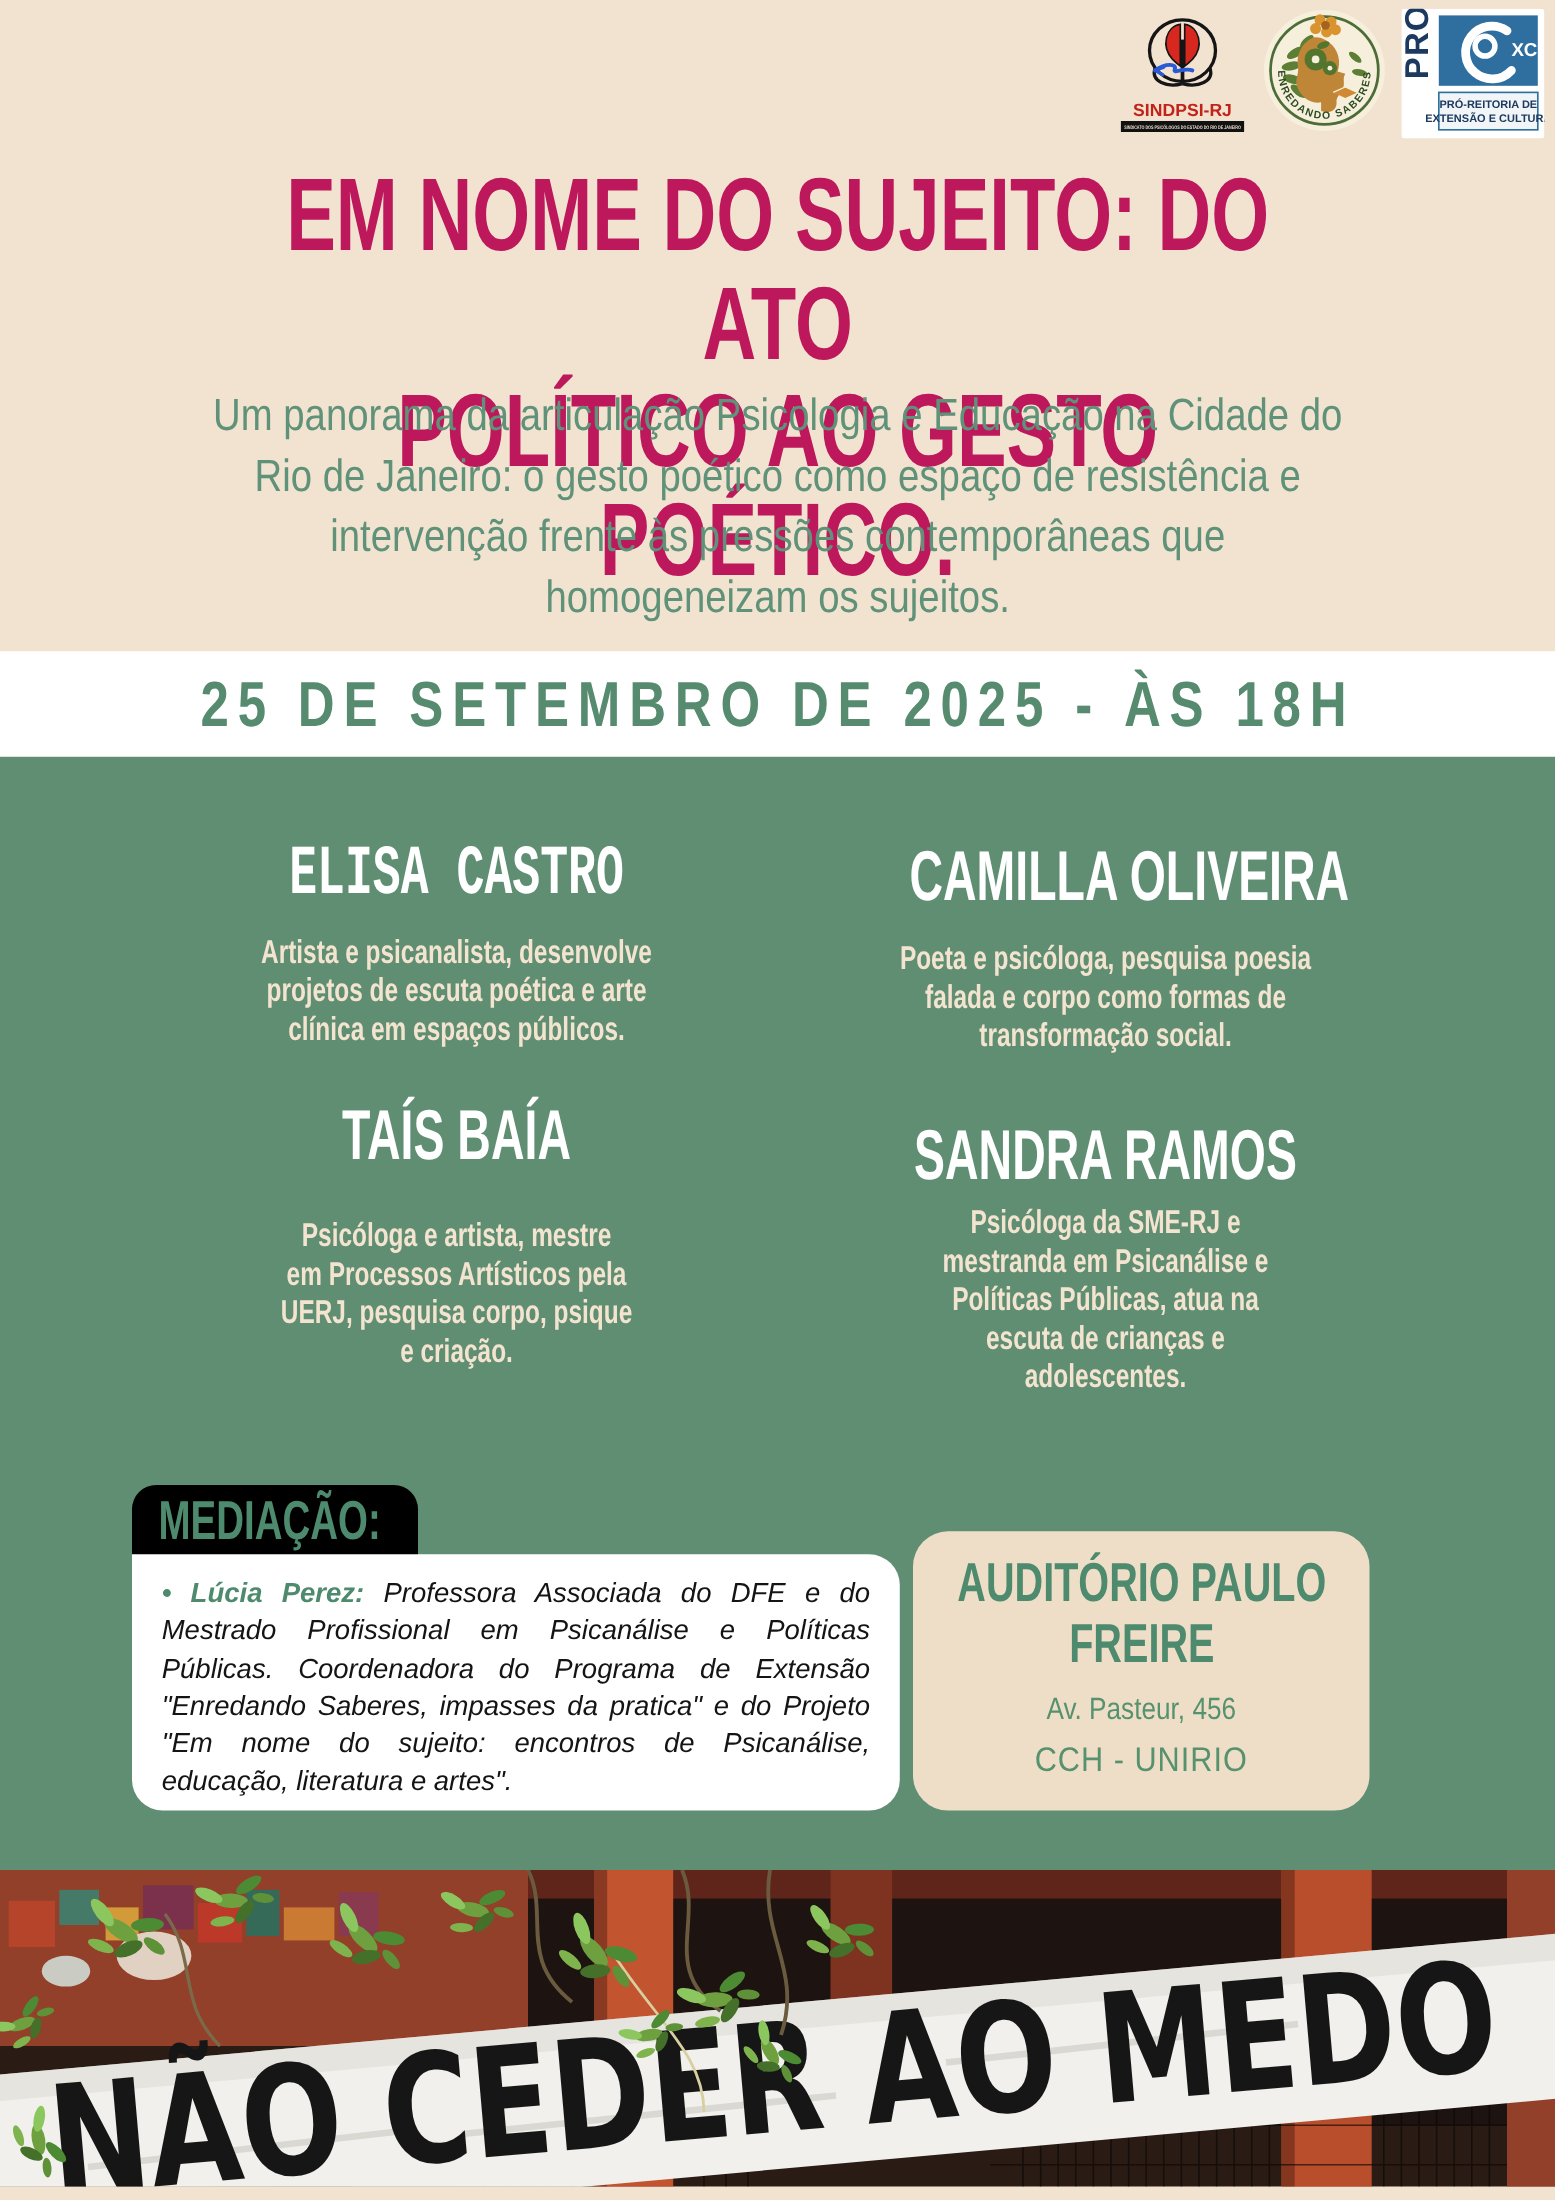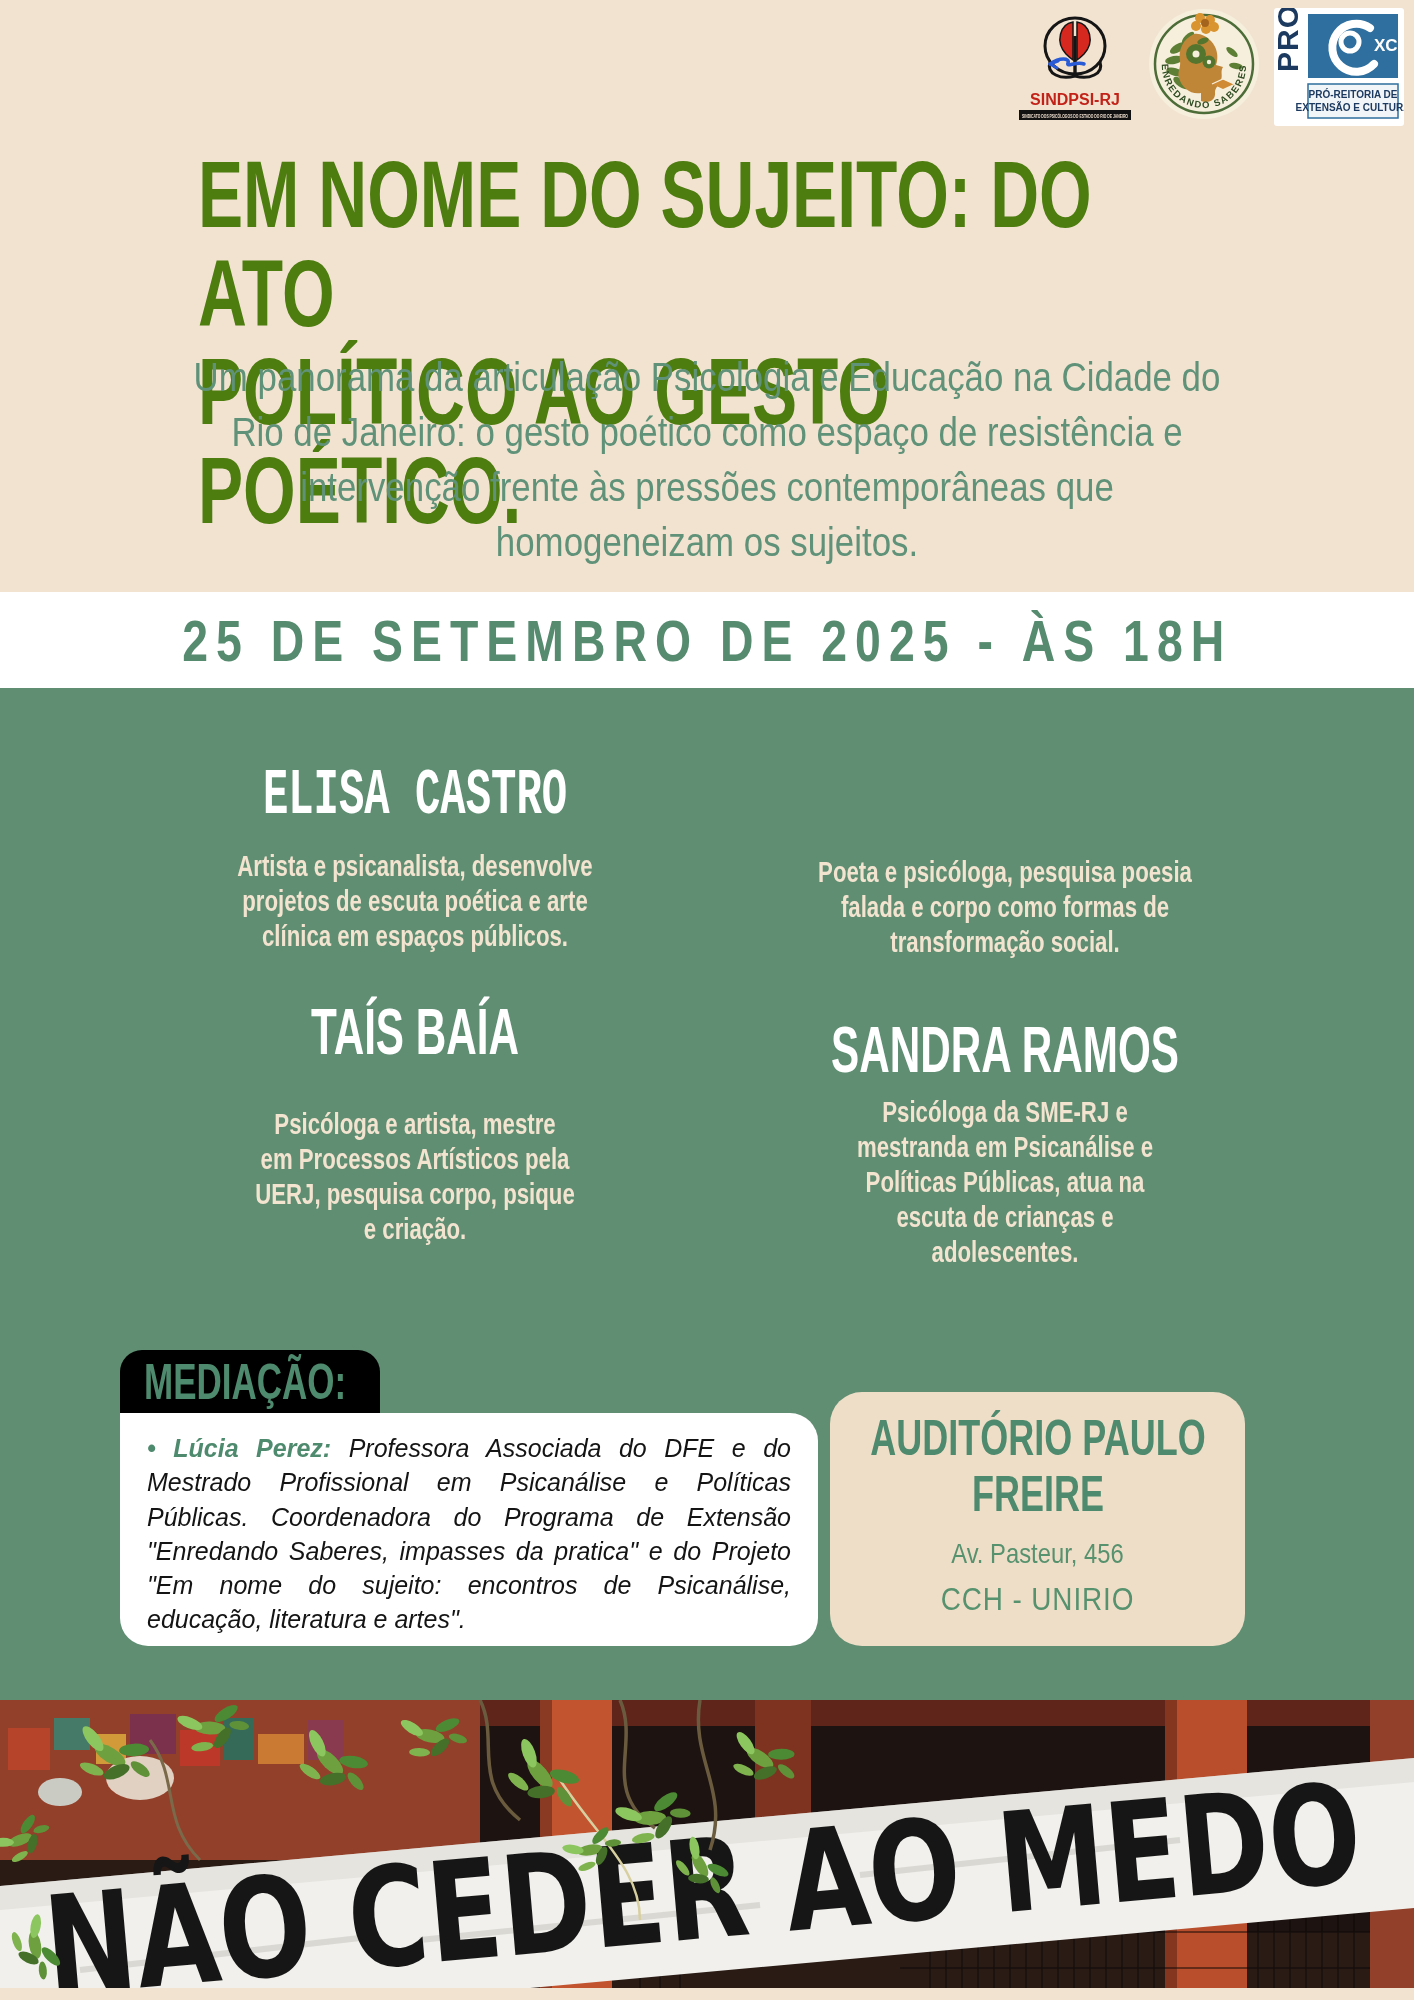--- a/index.html
+++ b/index.html
@@ -4,22 +4,22 @@
 <style>
   html,body{margin:0;padding:0;background:#777;}
   .poster{position:relative;width:1414px;height:2000px;background:#f2e3d1;overflow:hidden;
           font-family:"Liberation Sans",sans-serif;}
 
   
   .logos{position:absolute;top:8px;right:10px;display:flex;gap:14px;align-items:flex-start;}
   .logo{display:block;}
 
   
-  .title{position:absolute;top:146px;left:0;width:100%;
-         color:#4d7c0f;font-weight:bold;font-size:94px;line-height:1.05;}
+  .title{position:absolute;top:146px;left:0;width:100%;text-align:center;
+         color:#be185d;font-weight:bold;font-size:94px;line-height:1.05;}
   .title .sqz{transform:scaleX(0.72);transform-origin:50% 0;}
   .subtitle{position:absolute;top:350px;left:0;width:100%;text-align:center;
             color:#5f9278;font-size:41px;line-height:1.34;font-weight:normal;}
   .subtitle .sqz{transform:scaleX(0.85);transform-origin:50% 0;}
 
   
   .date-band{position:absolute;top:592px;left:0;width:100%;height:96px;background:#ffffff;
              display:flex;align-items:center;justify-content:center;}
   .date-text{font-weight:bold;font-size:58px;color:#568b6f;letter-spacing:10px;
              transform:scaleX(0.8);white-space:nowrap;}
@@ -167,20 +167,23 @@
     <div class="sqz">ELISA CASTRO</div>
   </div>
   <div class="spk-bio pos-elisa-bio">
     <div class="sqz">
       <div>Artista e psicanalista, desenvolve</div>
       <div>projetos de escuta poética e arte</div>
       <div>clínica em espaços públicos.</div>
     </div>
   </div>
 
+  <div class="spk-name pos-camilla-name">
+    <div class="sqz">CAMILLA OLIVEIRA</div>
+  </div>
   <div class="spk-bio pos-camilla-bio">
     <div class="sqz">
       <div>Poeta e psicóloga, pesquisa poesia</div>
       <div>falada e corpo como formas de</div>
       <div>transformação social.</div>
     </div>
   </div>
 
   <div class="spk-name pos-tais-name">
     <div class="sqz">TAÍS BAÍA</div>

